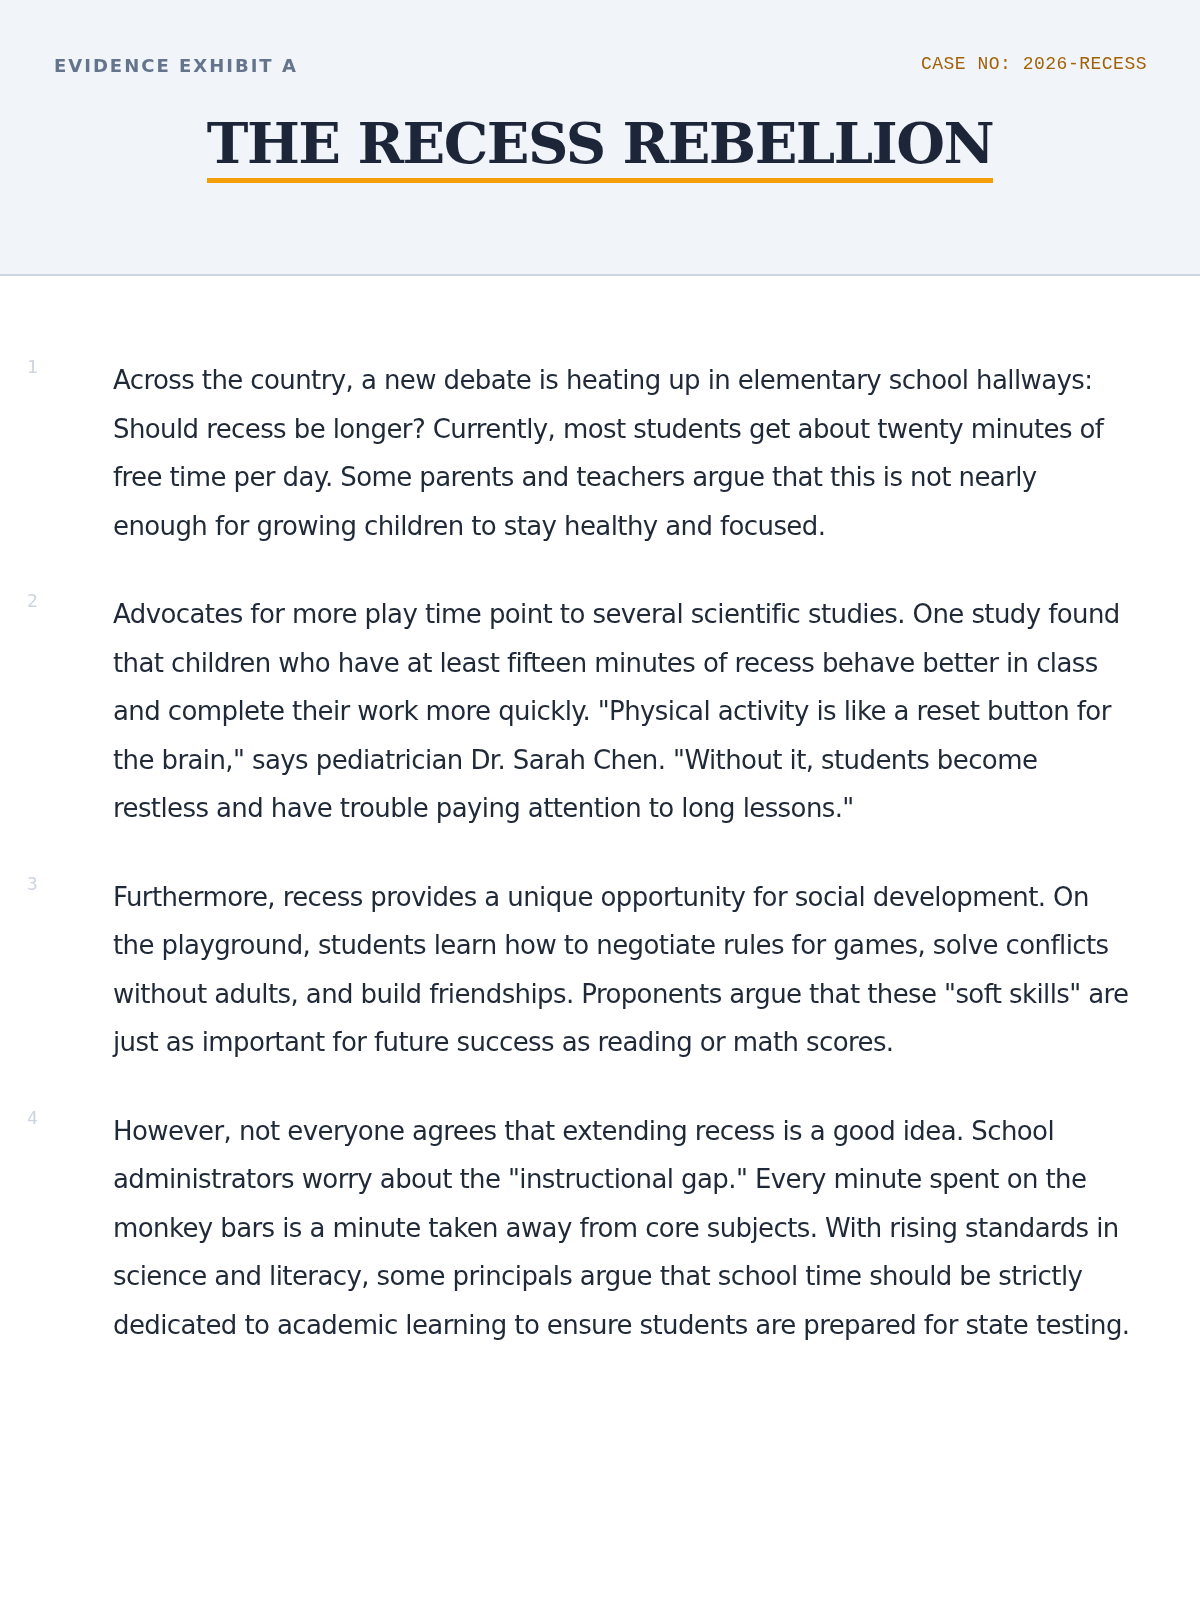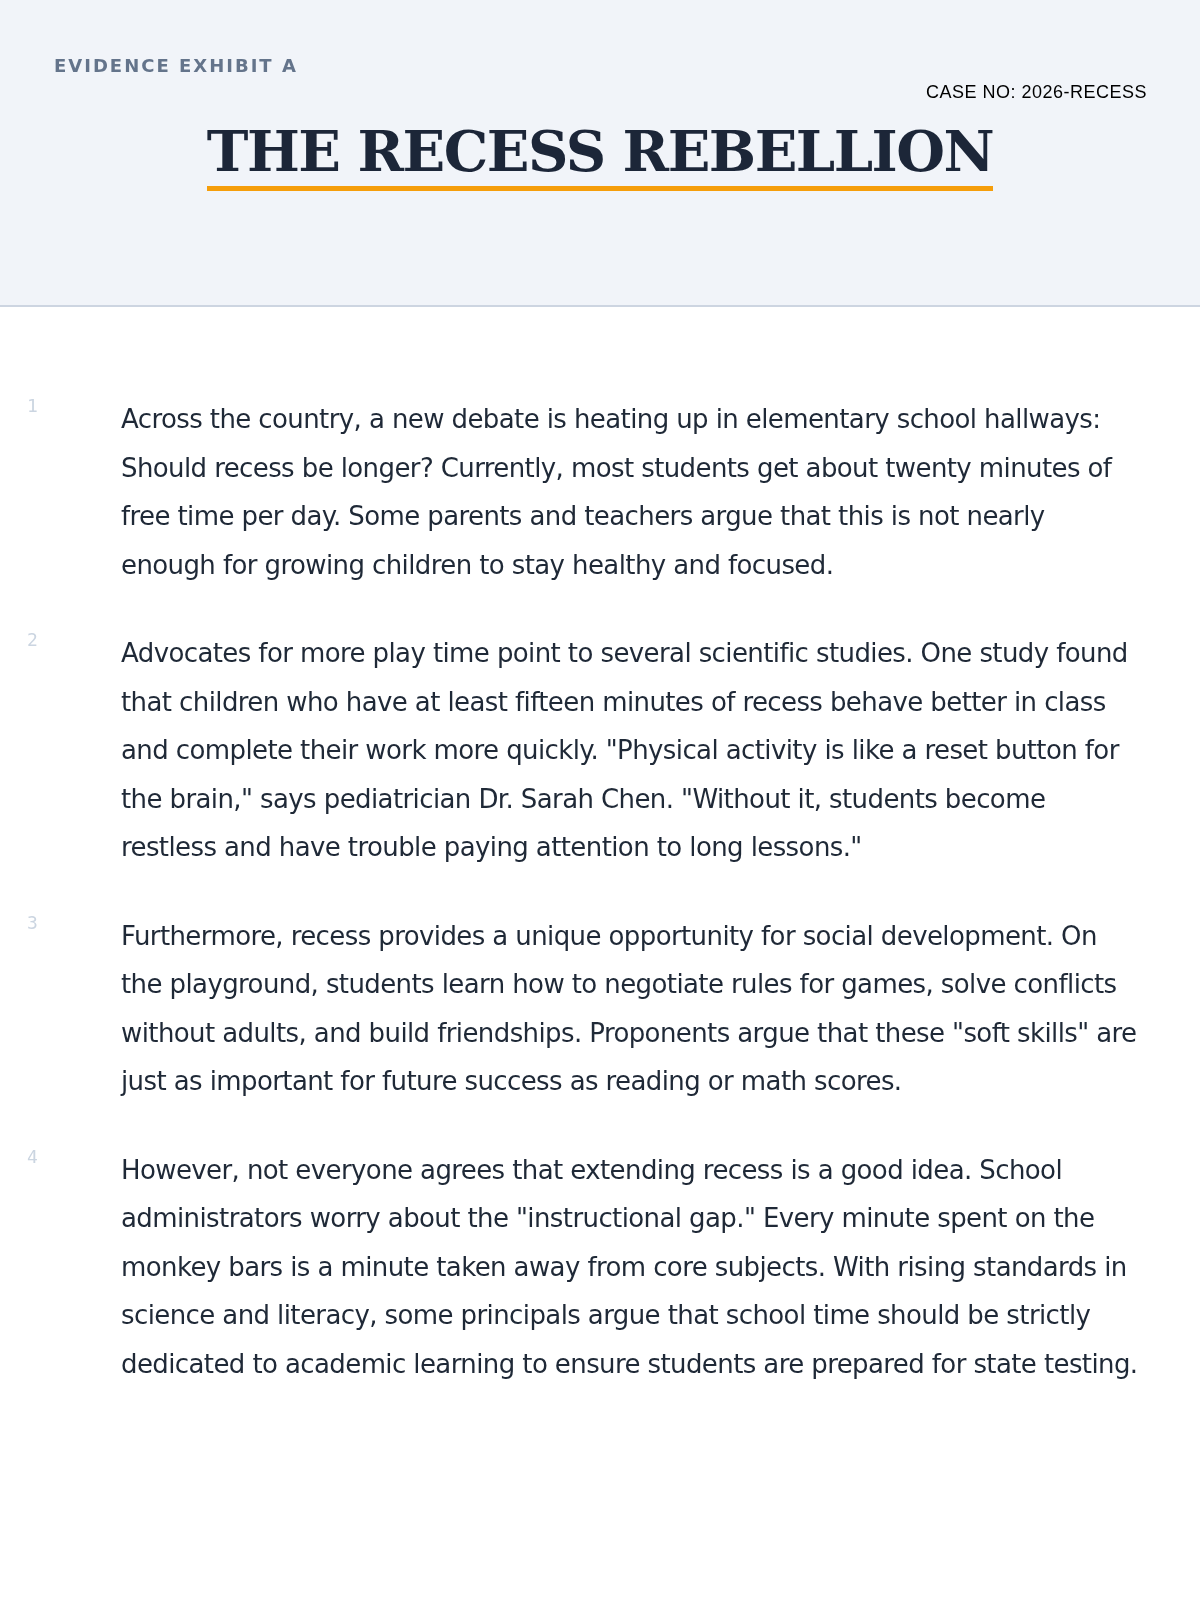--- a/index.html
+++ b/index.html
@@ -8,44 +8,43 @@
     }
     body {
       width: 1200px;
       height: 1600px;
       background: #ffffff;
       overflow: hidden;
       font-family: "Liberation Sans", sans-serif;
     }
     .header {
       position: relative;
-      height: 307px;
+      height: 276px;
       background: #f1f4f9;
       border-bottom: 2px solid #cdd5e1;
       box-sizing: border-box;
     }
     .exhibit-label {
       position: absolute;
       left: 54px;
       top: 55px;
       font-family: "DejaVu Sans", sans-serif;
       font-weight: bold;
       font-size: 18px;
       letter-spacing: 2px;
       color: #64748b;
     }
     .case-no {
       position: absolute;
       right: 53px;
       top: 54px;
-      font-family: Liberation Sans, sans-serif;
+      font-family: Liberation Mono, monospace;
       font-size: 18px;
-      color: #000000;
+      color: #a16207;
       letter-spacing: 0.5px;
-      margin-top: 28px;
     }
     .title-wrap {
       position: absolute;
       left: 0;
       right: 0;
       top: 106px;
       text-align: center;
     }
     .title {
       display: inline-block;
@@ -79,39 +78,39 @@
     }
     .para-num {
       position: absolute;
       left: 27px;
       top: 0;
       font-family: "DejaVu Sans Mono", monospace;
       font-size: 18px;
       color: #cbd5e1;
     }
     .para-text {
-      margin: 8px;
+      margin: 0;
       padding-left: 113px;
       width: 1020px;
       font-family: "DejaVu Sans", sans-serif;
       font-size: 26px;
       line-height: 48.5px;
       color: #1f2937;
       letter-spacing: -0.6px;
       word-spacing: 0px;
     }
   </style>
 </head>
 <body>
 
 <header class="header">
   <div class="exhibit-label">EVIDENCE EXHIBIT A</div>
   <div class="case-no">CASE NO: 2026-RECESS</div>
   <div class="title-wrap">
-    <h1 class="title" style="margin: 12px; border-bottom-color: rgb(245, 158, 11);">THE RECESS REBELLION</h1>
+    <h1 class="title" style="margin: 4px; border-bottom-color: rgb(245, 158, 11);">THE RECESS REBELLION</h1>
   </div>
 </header>
 
 <main class="article">
   <section class="para">
     <span class="para-num">1</span>
     <p class="para-text">Across the country, a new debate is heating up in elementary school hallways: Should recess be longer? Currently, most students get about twenty minutes of free time per day. Some parents and teachers argue that this is not nearly enough for growing children to stay healthy and focused.</p>
   </section>
   <section class="para">
     <span class="para-num">2</span>

